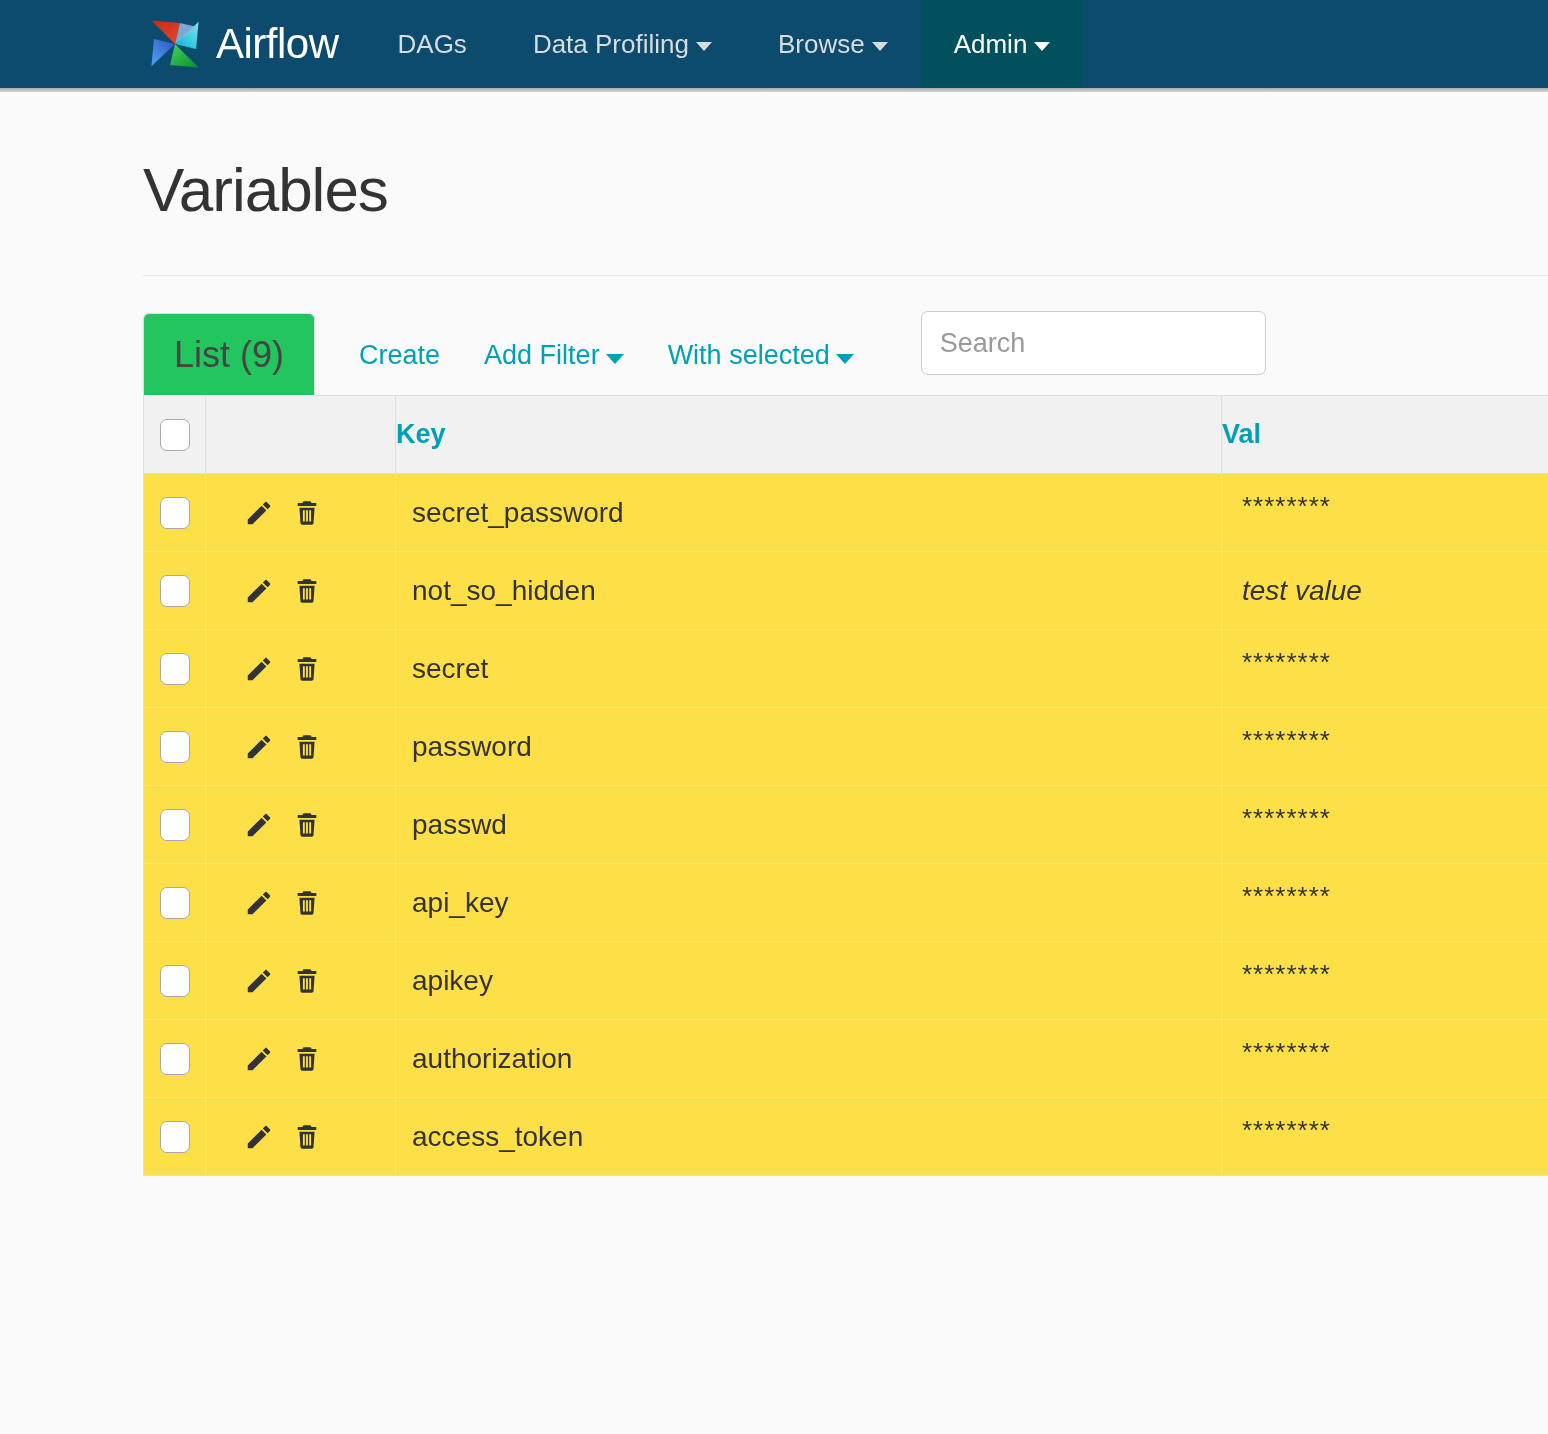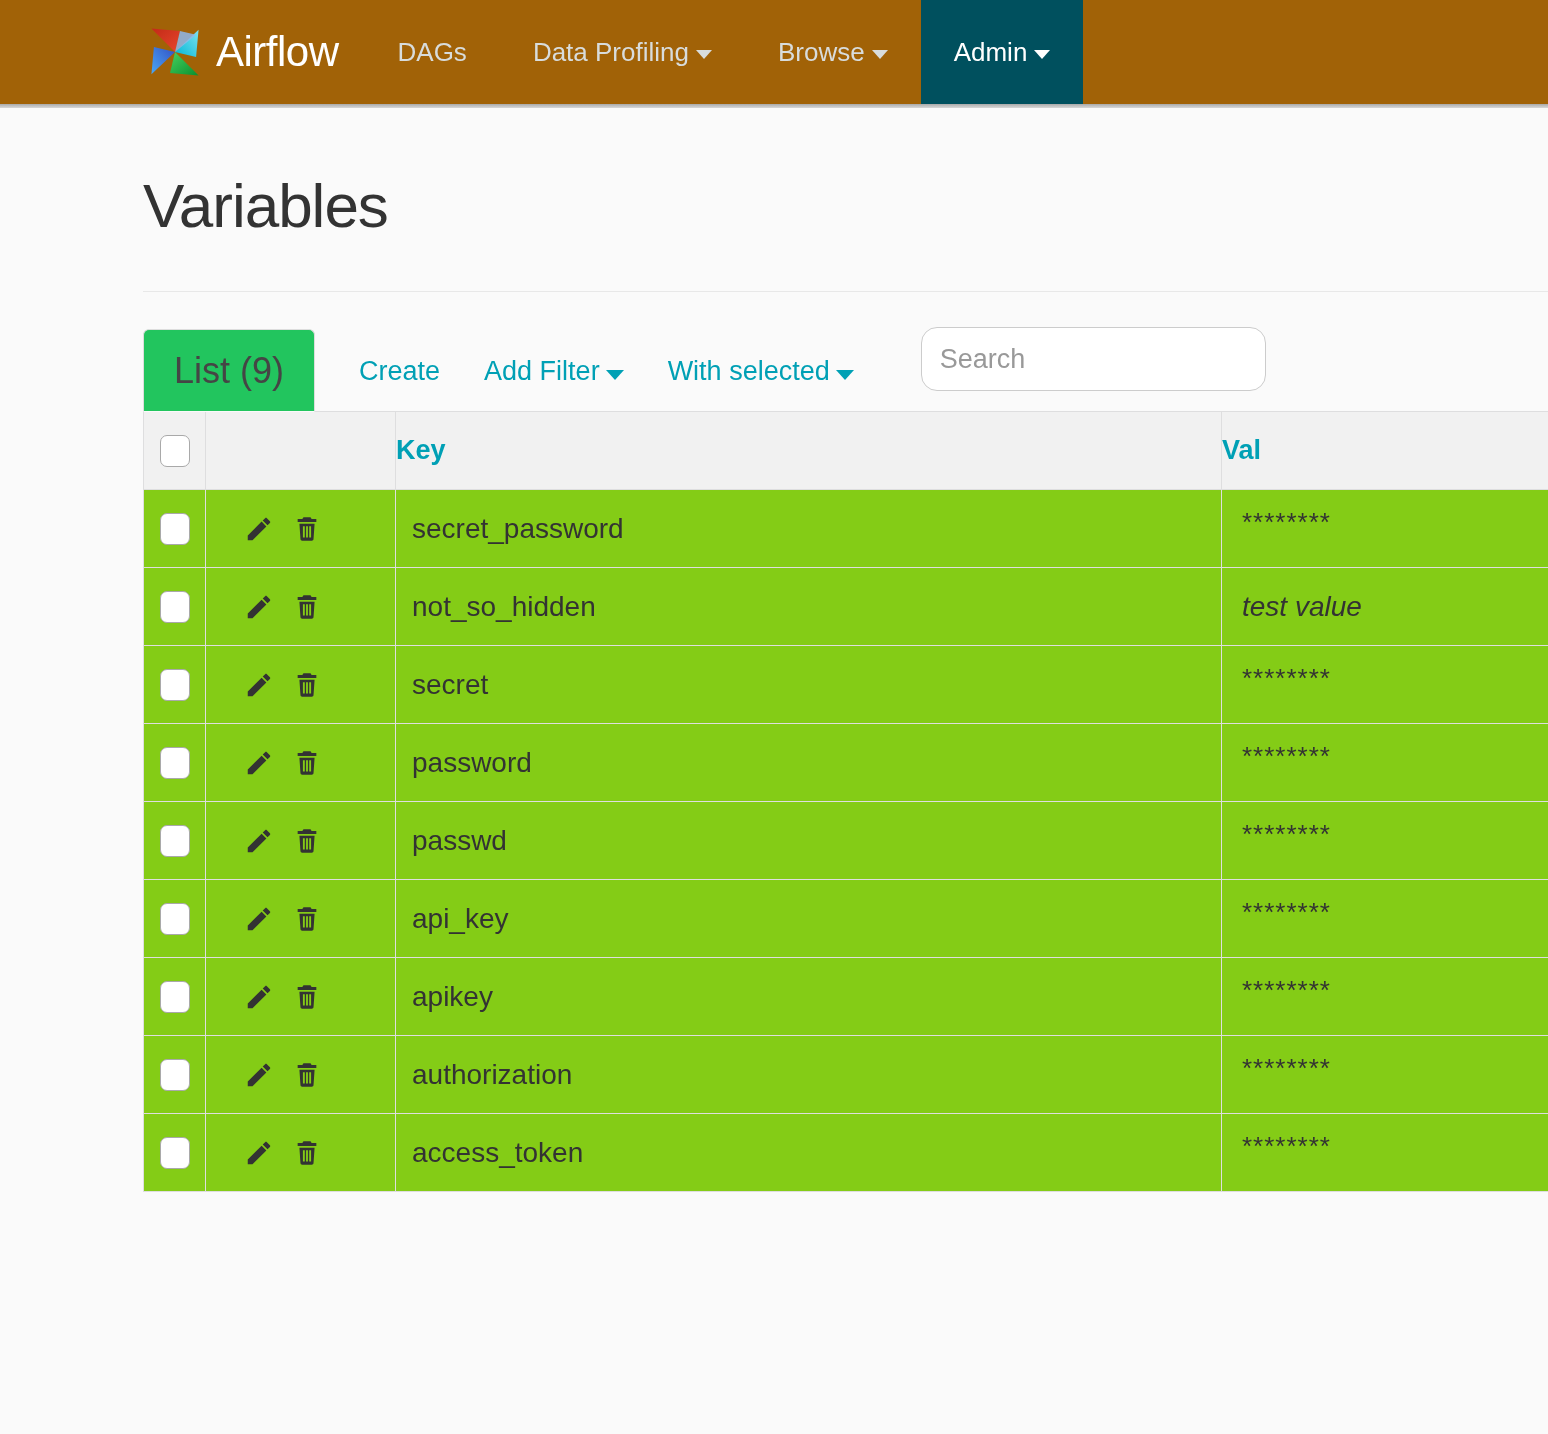--- a/index.html
+++ b/index.html
@@ -7,22 +7,22 @@
   html, body {
     width: 1548px;
     height: 1434px;
     background: #fafafa;
     font-family: "Liberation Sans", sans-serif;
     overflow: hidden;
   }
 
   
   .navbar {
-    height: 108px;
-    background: #a16207;
+    height: 92px;
+    background: #0c4a6e;
     display: flex;
     align-items: stretch;
     padding-left: 130px;
     border-bottom: 4px solid #14532d;
     position: relative;
   }
   .navbar::after {
     content: "";
     position: absolute;
     left: 0; right: 0; bottom: -4px;
@@ -127,21 +127,21 @@
     border-left-width: 9px;
     border-right-width: 9px;
     border-top-width: 10px;
     margin-top: 6px;
   }
   .search-wrap { margin: 0 0 20px 67px; }
   .search-input {
     width: 345px;
     height: 64px;
     border: 1px solid #cccccc;
-    border-radius: 16px;
+    border-radius: 7px;
     background: #ffffff;
     font-size: 27px;
     color: #555555;
     padding: 0 18px;
     font-family: "Liberation Sans", sans-serif;
     outline: none;
   }
   .search-input::placeholder { color: #999999; }
 
   
@@ -165,21 +165,21 @@
     color: #00a0b5;
     font-weight: bold;
   }
   .col-check  { width: 62px; }
   .col-action { width: 190px; }
   .col-key    { width: 826px; }
   .col-val    { width: 622px; }
   .th-key   { padding-left: 16px; margin-left: 26px; }
 
   table.grid tbody tr { height: 78px; }
-  table.grid tbody td { background: #84cc16; }
+  table.grid tbody td { background: #fde047; }
 
   .key-text {
     font-size: 28px;
     color: #333333;
     padding-left: 16px;
   }
   .val-text {
     font-size: 28px;
     color: #333333;
     padding-left: 20px;

